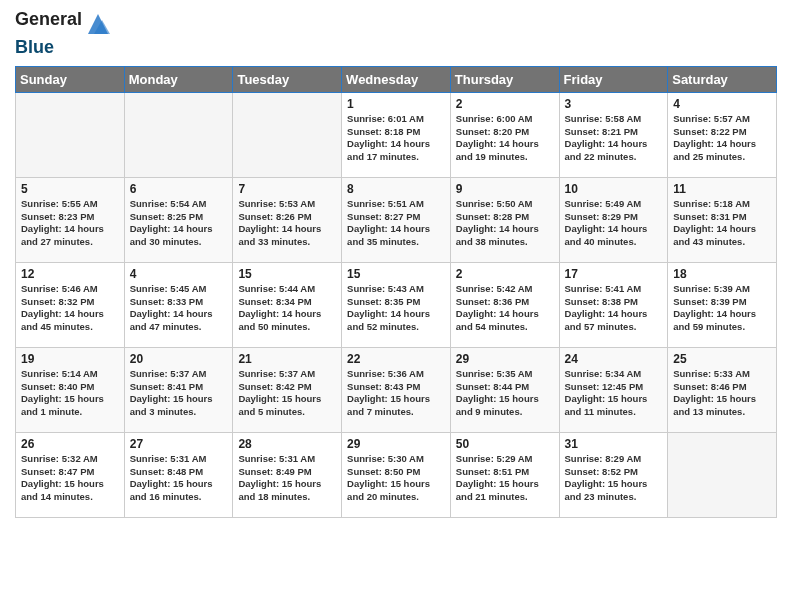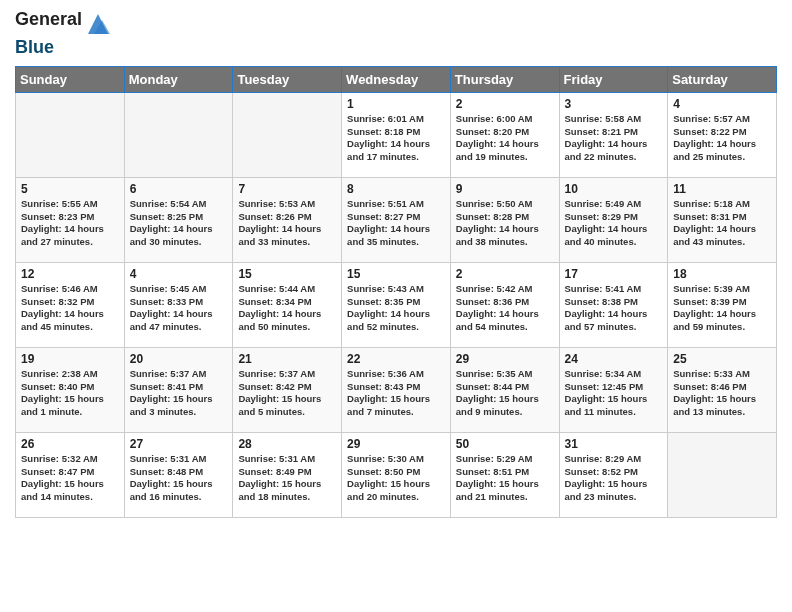--- a/index.html
+++ b/index.html
@@ -253,21 +253,21 @@
           <span class="day-number">18</span>
           <div class="day-info">Sunrise: 5:39 AM
 Sunset: 8:39 PM
 Daylight: 14 hours
 and 59 minutes.</div>
         </td>
       </tr>
       <tr>
         <td>
           <span class="day-number">19</span>
-          <div class="day-info">Sunrise: 2:38 AM
+          <div class="day-info">Sunrise: 5:14 AM
 Sunset: 8:40 PM
 Daylight: 15 hours
 and 1 minute.</div>
         </td>
         <td>
           <span class="day-number">20</span>
           <div class="day-info">Sunrise: 5:37 AM
 Sunset: 8:41 PM
 Daylight: 15 hours
 and 3 minutes.</div>

